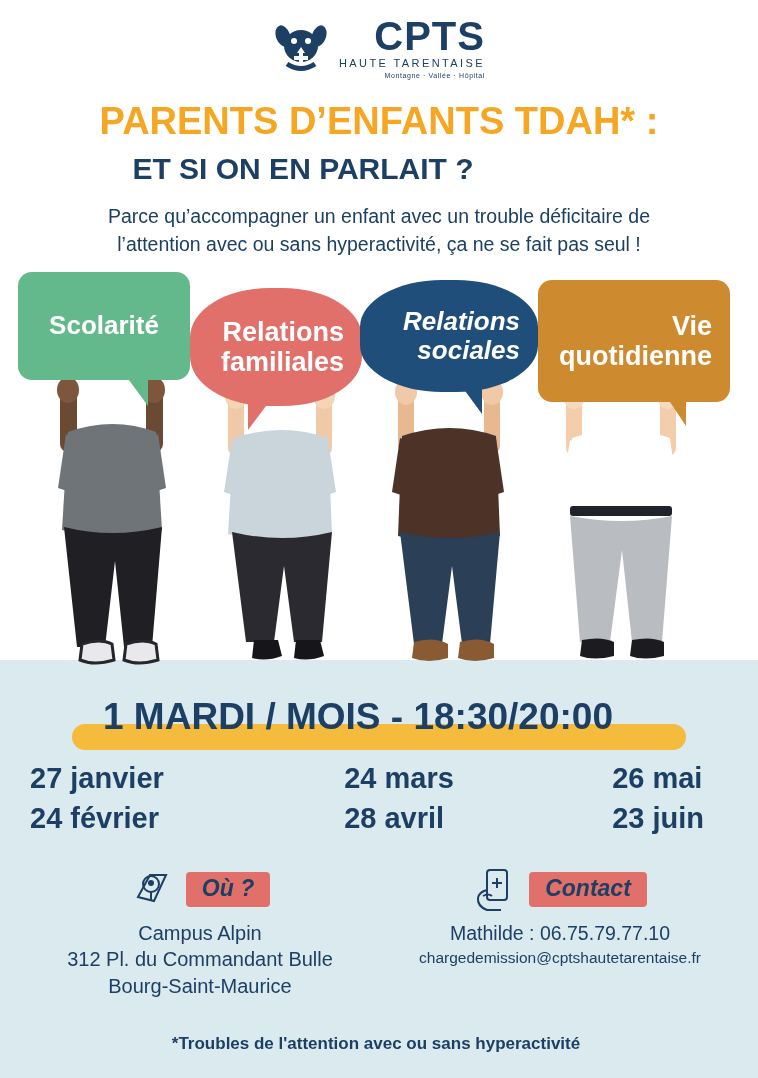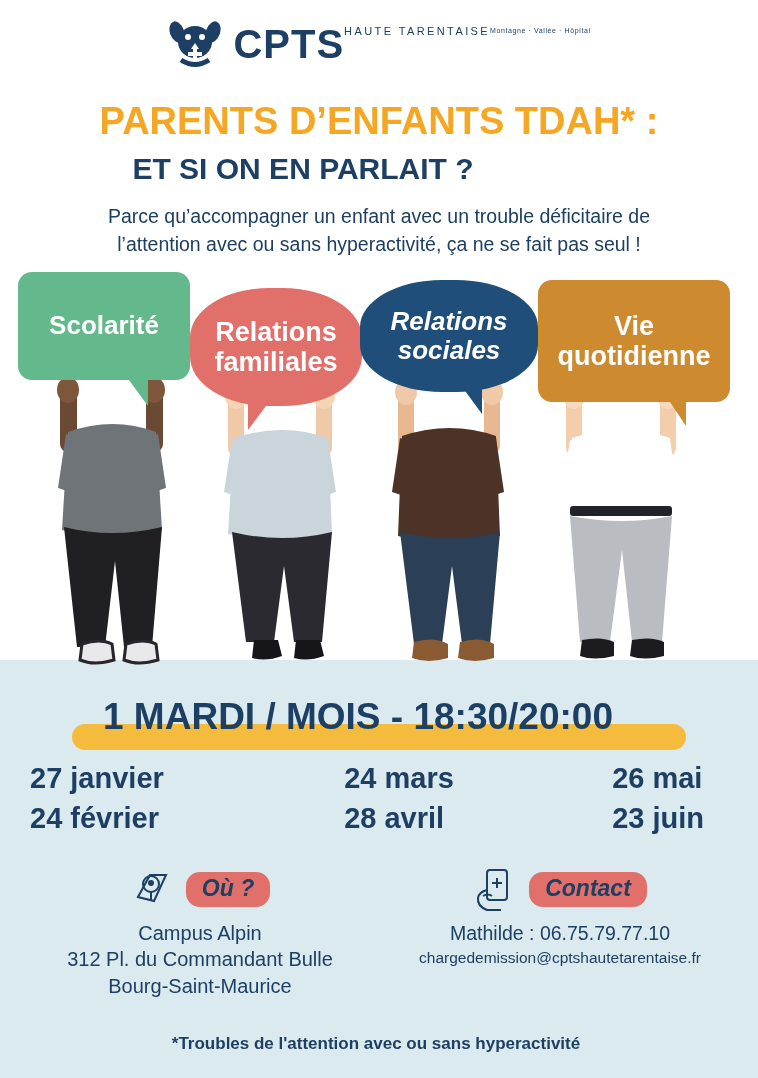--- a/index.html
+++ b/index.html
@@ -41,21 +41,22 @@
     align-items: center;
     gap: 10px;
   }
   .logo-mark {
     width: 56px;
     height: 56px;
     position: relative;
   }
   .logo-text {
     display: flex;
-    align-items: flex-start;
+    flex-direction: column;
+    align-items: flex-end;
     line-height: 1;
   }
   .logo-cpts {
     font-size: 40px;
     font-weight: bold;
     color: #1c3f63;
     letter-spacing: 1px;
   }
   .logo-sub {
     font-size: 11px;
@@ -115,24 +116,24 @@
   }
   
   .bubble {
     position: absolute;
     border-radius: 14px;
     color: #ffffff;
     font-weight: bold;
     display: flex;
     align-items: center;
     justify-content: center;
-    text-align: center;
+    text-align: right;
     line-height: 1.12;
     box-sizing: border-box;
-    padding: 6px 8px;
+    padding: 6px 18px;
   }
   .bubble .tail {
     position: absolute;
     width: 0;
     height: 0;
   }
   .b-green { background: #64b98c; }
   .b-red   { background: #e2706a; }
   .b-blue  { background: #1e4e79; }
   .b-orange{ background: #cd8a2f; }
@@ -198,21 +199,21 @@
     display: flex;
     align-items: center;
     justify-content: center;
     gap: 12px;
     height: 46px;
   }
   .pill {
     background: #e2706a;
     color: #1c3f63;
     font-weight: bold;
-    border-radius: 14px;
+    border-radius: 4px;
     padding: 3px 16px 5px 16px;
     font-size: 23px;
     font-style: italic;
     display: inline-block;
   }
   .pill.contact { font-size: 23px; }
   .addr {
     margin-top: 8px;
     font-size: 20px;
     color: #1c3f63;

